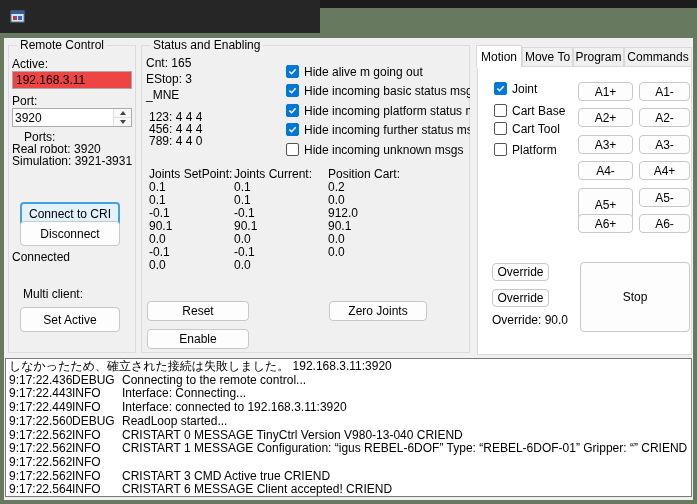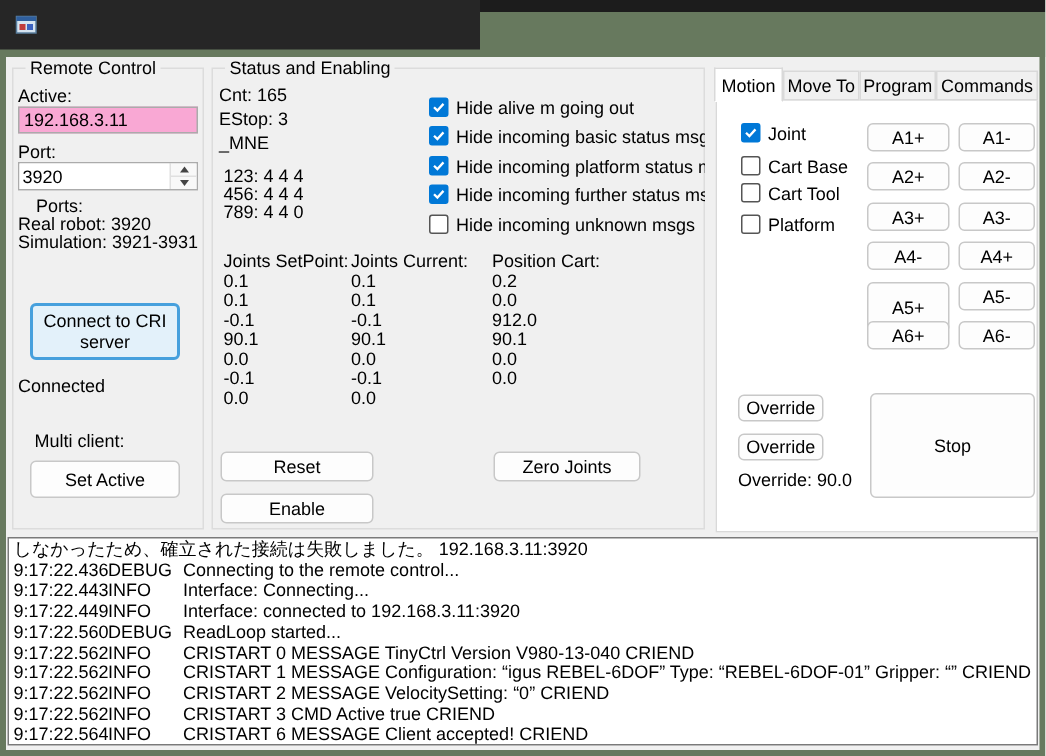--- a/index.html
+++ b/index.html
@@ -13,21 +13,21 @@
   .titletext{position:absolute;left:32px;top:0;height:33px;line-height:33px;color:#fff;
              white-space:nowrap;z-index:3;font-size:12px;}
   
   .client{position:absolute;left:4px;top:38px;width:689px;height:462px;background:#F0F0F0;}
   .groupbox{position:absolute;border:1px solid #DCDCDC;box-sizing:border-box;}
   .glabel{position:absolute;top:-8px;left:8px;background:#F0F0F0;padding:0 3px;white-space:nowrap;}
   .lbl{position:absolute;white-space:nowrap;}
   .btn{position:absolute;display:flex;align-items:center;justify-content:center;text-align:center;
        background:#FDFDFD;border:1px solid #C8C8C8;border-radius:4px;box-sizing:border-box;cursor:default;}
   .btn.focus{background:#E3F1FA;border:2px solid #46A0DD;}
-  .txt{position:absolute;border:1px solid #ABABAB;background:#f9a8d4;box-sizing:border-box;
+  .txt{position:absolute;border:1px solid #ABABAB;background:#ef4444;box-sizing:border-box;
        font:12px "Liberation Sans","DejaVu Sans",sans-serif;padding:0 3px;}
   .numspin{position:absolute;left:12px;top:108px;width:120px;height:19px;border:1px solid #ABABAB;
            background:#fff;display:flex;box-sizing:border-box;}
   .numspin-in{flex:1;min-width:0;border:none;outline:none;padding:0 2px;
               font:12px "Liberation Sans","DejaVu Sans",sans-serif;}
   .spincol{width:17px;border-left:1px solid #E0E0E0;display:flex;flex-direction:column;}
   .spinbtn{flex:1;display:flex;align-items:center;justify-content:center;background:#F8F8F8;}
   .spinbtn + .spinbtn{border-top:1px solid #E0E0E0;}
   .tri{width:0;height:0;border-left:3px solid transparent;border-right:3px solid transparent;}
   .tri.up{border-bottom:4px solid #444;}
@@ -81,20 +81,21 @@
         </div>
       <div class="spinbtn">
           <span class="tri down"></span>
         </div>
     </div>
   </div>
   <div class="lbl" style="left:24px;top:130px;text-align:right;">Ports:</div>
   <div class="lbl" style="left:12px;top:142px;">Real robot: 3920</div>
   <div class="lbl" style="left:12px;top:154px;">Simulation: 3921-3931</div>
   <div class="btn focus" style="left:20px;top:177px;width:100px;height:38px;padding:0 6px;margin-top:25px;">Connect to CRI server</div>
+  <div class="btn" style="left:20px;top:221px;width:100px;height:25px;">Disconnect</div>
   <div class="lbl" style="left:12px;top:250px;">Connected</div>
   <div class="lbl" style="left:23px;top:287px;">Multi client:</div>
   <div class="btn" style="left:20px;top:307px;width:100px;height:25px;">Set Active</div>
 
   <div class="groupbox" style="left:141px;top:45px;width:329px;height:308px;">
     <div class="glabel">Status and Enabling</div>
   </div>
   <div class="lbl" style="left:146px;top:56px;">Cnt: 165</div>
   <div class="lbl" style="left:146px;top:72px;">EStop: 3</div>
   <div class="lbl" style="left:146px;top:88px;">_MNE</div>
@@ -112,21 +113,21 @@
   <div class="btn" style="left:580px;top:262px;width:110px;height:70px;">Stop</div>
 
   <div class="log" id="log">
       <div class="logline"><div class="lm">しなかったため、確立された接続は失敗しました。 192.168.3.11:3920</div></div>
       <div class="logline"><div class="lt">9:17:22.436</div><div class="ll">DEBUG</div><div class="lm">Connecting to the remote control...</div></div>
       <div class="logline"><div class="lt">9:17:22.443</div><div class="ll">INFO</div><div class="lm">Interface: Connecting...</div></div>
       <div class="logline"><div class="lt">9:17:22.449</div><div class="ll">INFO</div><div class="lm">Interface: connected to 192.168.3.11:3920</div></div>
       <div class="logline"><div class="lt">9:17:22.560</div><div class="ll">DEBUG</div><div class="lm">ReadLoop started...</div></div>
       <div class="logline"><div class="lt">9:17:22.562</div><div class="ll">INFO</div><div class="lm">CRISTART 0 MESSAGE TinyCtrl Version V980-13-040 CRIEND</div></div>
       <div class="logline"><div class="lt">9:17:22.562</div><div class="ll">INFO</div><div class="lm">CRISTART 1 MESSAGE Configuration: “igus REBEL-6DOF” Type: “REBEL-6DOF-01” Gripper: “” CRIEND</div></div>
-      <div class="logline"><div class="lt">9:17:22.562</div><div class="ll">INFO</div><div class="lm">CRISTART 2 MESSAGE VelocitySetting: “0” CRIEND</div></div>
+      <div class="logline"><div class="lt">9:17:22.562</div><div class="ll">INFO</div></div>
       <div class="logline"><div class="lt">9:17:22.562</div><div class="ll">INFO</div><div class="lm">CRISTART 3 CMD Active true CRIEND</div></div>
       <div class="logline"><div class="lt">9:17:22.564</div><div class="ll">INFO</div><div class="lm">CRISTART 6 MESSAGE Client accepted! CRIEND</div></div>
     </div>
 <div class="tab active" style="left: 476px; top: 45px; width: 46px; height: 23px;">Motion</div>
     <div class="tab" style="left: 522px; top: 47px; width: 51px; height: 20px;">Move To</div>
     <div class="tab" style="left: 573px; top: 47px; width: 51px; height: 20px;">Program</div>
     <div class="tab" style="left: 624px; top: 47px; width: 68px; height: 20px;">Commands</div>
     <div class="cb" style="left: 286px; top: 64px; width: 184px;">
       <div class="cbbox on">
         <svg width="9" height="9" viewBox="0 0 10 10">

